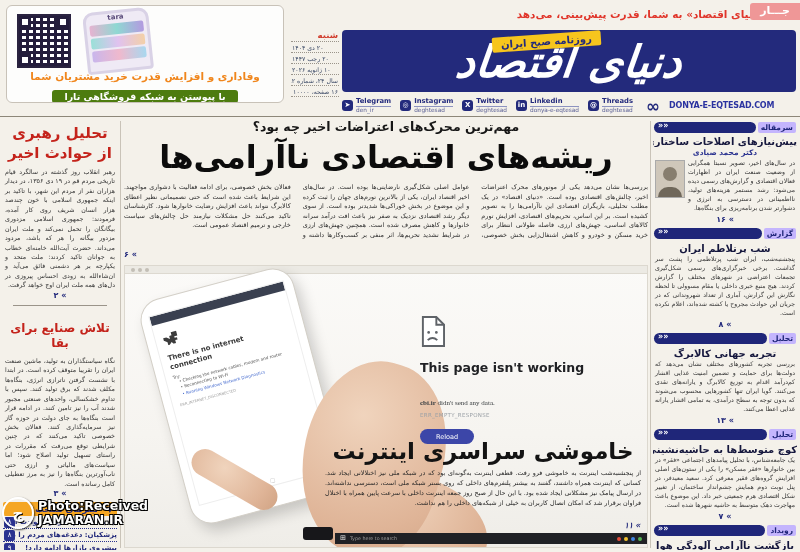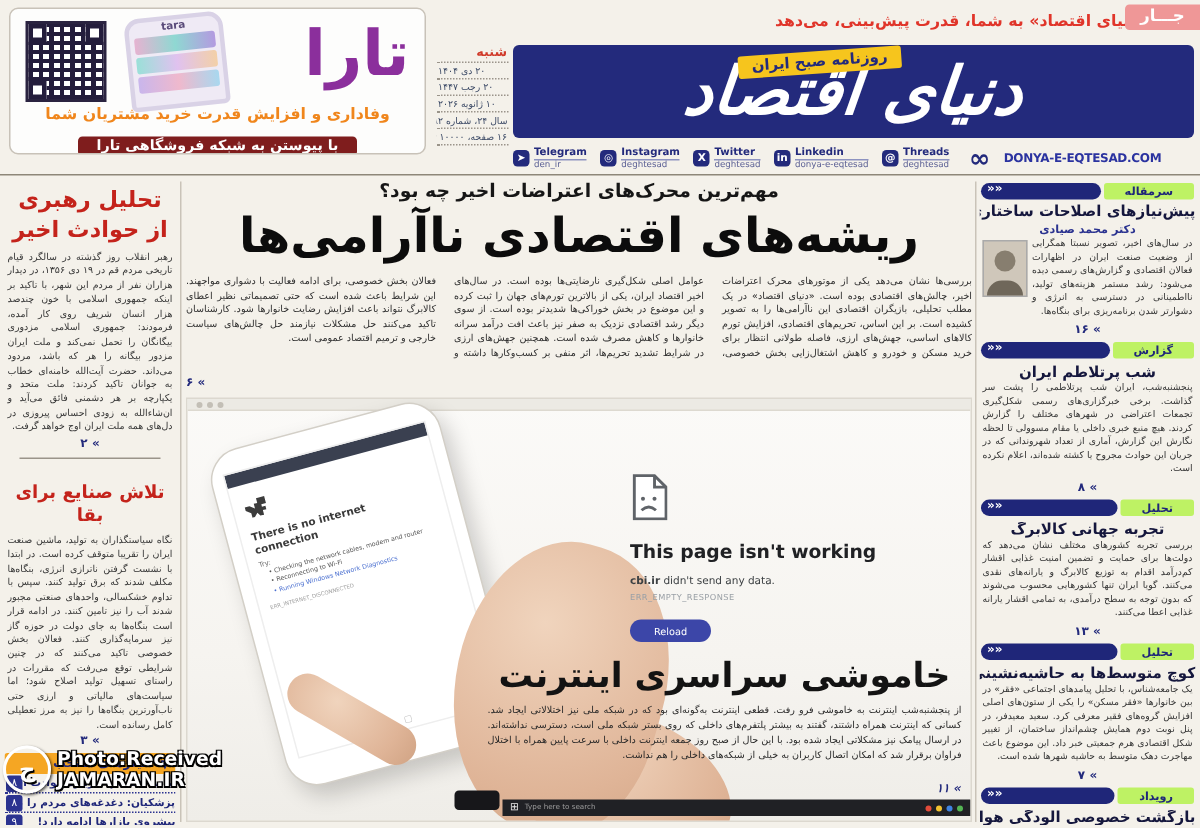--- a/index.html
+++ b/index.html
@@ -20,21 +20,21 @@
   .ad-phone { position:absolute; left:78px; top:4px; width:66px; height:62px; background:#efeaf5;
         border:3px solid #d9d2e6; border-radius:10px 10px 4px 4px; transform:rotate(-6deg); overflow:hidden;}
   .ad-phone .app { font-size:7px; font-weight:bold; color:#5a4b7a; text-align:center; direction:ltr;}
   .ad-shelf { height:11px; margin:2px 3px; border-radius:2px; }
   .s1{ background:linear-gradient(90deg,#e6b3d1,#8fd8d2,#b39ae0);} 
   .s2{ background:linear-gradient(90deg,#9ae0d8,#e0c2ef,#f3d0a8);} 
   .s3{ background:linear-gradient(90deg,#c9b6ec,#efb9cd,#a8d8ef);}
   .ad-brand { position:absolute; right:10px; top:0px; font-size:42px; font-weight:bold; color:#8b2f9c; line-height:60px;}
   .ad-line1 { position:absolute; left:0; right:0; top:64px; text-align:center; font-size:10.5px; font-weight:bold; color:#f0861c;}
   .ad-line2-wrap { position:absolute; left:0; right:0; top:79px; text-align:center;}
-  .ad-line2 { display:inline-block; background:#7f1d1d; color:#fff; font-size:9.5px; font-weight:bold; padding:1px 12px; border-radius:3px;}
+  .ad-line2 { display:inline-block; background:#4d7c0f; color:#fff; font-size:9.5px; font-weight:bold; padding:1px 12px; border-radius:3px;}
   
   .slogan { position:absolute; left:380px; top:8px; width:385px; 
             color:#e0352a; font-size:10.5px; font-weight:bold; }
   .ribbon { position:absolute; right:0; top:3px; width:50px; height:17px; background:#ef9797;
             color:#fff; font-size:11px; font-weight:bold; text-align:center; line-height:16px; border-radius:3px 0 0 3px;}
   .date-block { position:absolute; left:291px; top:28px; width:48px; }
   .date-row { font-size:6.2px; color:#3c4a66; text-align:left; border-bottom:1px dotted #9a948a;
               padding:1.5px 1px; white-space:nowrap; overflow:hidden; }
   .date-row.first { color:#d03a2a; font-weight:bold; font-size:8.5px; text-align:right;}
   .mast-bar { position:absolute; left:342px; top:30px; width:454px; height:62px;
@@ -107,21 +107,21 @@
   .scr-nav { position:absolute; bottom:2px; left:0; right:0; display:flex; justify-content:center; gap:10px;
              color:#c2c2c2; font-size:6px;}
   .home-btn { position:absolute; bottom:2px; left:50%; transform:translateX(-50%);
               width:15px; height:15px; border:1.5px solid #d6d2ca; border-radius:50%; background:#fdfdfc;}
   .hand { position:absolute; background:radial-gradient(circle at 35% 30%, #f0d4bd, #dfb497 70%, #d2a586); z-index:3;}
   .palm { left:178px; top:95px; width:140px; height:195px; border-radius:48% 52% 42% 58%; transform:rotate(16deg);}
   .thumb { left:62px; top:200px; width:95px; height:27px; border-radius:14px; transform:rotate(30deg); z-index:4;}
   .wrist { left:215px; top:210px; width:150px; height:95px; border-radius:40% 45% 30% 30%; transform:rotate(26deg); z-index:2;}
   .err-block { position:absolute; left:295px; top:50px; width:212px; direction:ltr; text-align:left; z-index:5;}
   .err-title { font-size:12.5px; font-weight:bold; color:#202124; margin-top:9px;}
-  .err-detail { font-size:7px; color:#3c4043; margin-top:8px;}
+  .err-detail { font-size:7px; color:#3c4043; margin-top:24px;font-family:Liberation Serif, serif;}
   .err-detail b { font-weight:bold; }
   .err-code { font-size:5.5px; color:#9aa0a6; letter-spacing:.3px; margin-top:5px;}
   .reload-btn { display:inline-block; margin-top:11px; background:#3c46a8; color:#fff; font-size:6.5px;
               padding:3.5px 16px; border-radius:11px; }
   .net-wrap { position:absolute; right:6px; top:172px; width:316px; z-index:6;}
   .net-head { text-align:center; font-size:23px; font-weight:bold; color:#131313; letter-spacing:-0.5px; white-space:nowrap;}
   .net-body { margin-top:5px; font-size:6.4px; line-height:1.55; text-align:justify; color:#262626;
               height:52px; overflow:hidden;}
   .net-pg { direction:ltr; text-align:right; font-size:8px; font-weight:bold; color:#232a7c;font-style:italic;}
   .taskbar { position:absolute; right:0; bottom:3px; width:312px; height:11px; background:#202125;
@@ -129,21 +129,21 @@
   .tb-win { color:#e8e8e8; font-size:7px; line-height:1;}
   .tb-search { color:#9d9d9d; font-size:4.8px; flex:0 0 auto;}
   .tb-dots { margin-left:auto; display:flex; gap:3px;}
   .tb-dots i { width:4px; height:4px; border-radius:50%; display:block;}
   .d1{background:#e24b3a;} .d2{background:#f2c230;} .d3{background:#3f84e2;} .d4{background:#54b454;}
   .slab { position:absolute; left:178px; bottom:7px; width:30px; height:13px; background:#17171a; border-radius:3px; z-index:6;}
   
   .sidebar { position:absolute; left:653px; top:119px; width:144px; height:431px; overflow:hidden; }
   .sb-art { margin-bottom:3px; }
   .sb-head { display:flex; align-items:center; gap:2px; height:12px; margin:2px 1px 3px; }
-  .sb-label { background:#bef264; color:#1f2679; font-size:7.5px; font-weight:bold; padding:1px 14px; border-radius:2px; white-space:nowrap;}
+  .sb-label { background:#c4b5fd; color:#1f2679; font-size:7.5px; font-weight:bold; padding:1px 3px; border-radius:2px; white-space:nowrap;}
   .sb-bar { flex:1; height:11px; background:#1f2679; border-radius:6px; position:relative;}
   .sb-bar span { position:absolute; left:4px; top:-1px; color:#fff; font-size:8px; font-weight:bold;}
   .sb-title { text-align:center; font-size:10px; font-weight:bold; color:#15173d; white-space:nowrap; overflow:hidden;}
   .sb-author { text-align:center; font-size:7.5px; font-weight:bold; color:#2b3390; margin:1px 0;}
   .sb-body { font-size:6.2px; line-height:1.45; text-align:justify; color:#333; padding:1px 2px;}
   .sb-photo { float:left; width:30px; height:38px; margin:1px 3px 1px 0; background:#cfc7ba; border:1px solid #aaa;
               position:relative; overflow:hidden;}
   .sb-photo .head { position:absolute; left:50%; top:6px; transform:translateX(-50%); width:14px; height:14px;
               border-radius:50%; background:#877e6f;}
   .sb-photo .shoulders { position:absolute; left:50%; bottom:-4px; transform:translateX(-50%); width:24px; height:14px;
@@ -159,21 +159,20 @@
         <i class="c1"></i>
         <i class="c2"></i>
         <i class="c3"></i>
       </div>
     <div class="ad-phone">
       <div class="app">tara</div>
       <div class="ad-shelf s1"></div>
         <div class="ad-shelf s2"></div>
         <div class="ad-shelf s3"></div>
     </div>
-    <div class="ad-brand">تارا</div>
     <div class="ad-line1">وفاداری و افزایش قدرت خرید مشتریان شما</div>
     <div class="ad-line2-wrap"><span class="ad-line2">با پیوستن به شبکه فروشگاهی تارا</span></div>
   </div>
 
   <div class="slogan">«دنیای اقتصاد» به شما، قدرت پیش‌بینی، می‌دهد</div>
   <div class="ribbon">جـــار</div>
 
   <div class="date-block">
     <div class="date-row first">شنبه</div>
     <div class="date-row">۲۰ دی ۱۴۰۴</div>
@@ -396,18 +395,18 @@
       <div class="marker"><span>۷</span> <span>«</span></div>
     </div>
 
     <div class="sb-art">
       <div class="sb-head">
           <span class="sb-label">رویداد</span>
           <span class="sb-bar">
             <span>««</span>
           </span>
         </div>
-      <div class="sb-title">بازگشت خصوصی آلودگی هوا</div>
+      <div class="sb-title">بازگشت ناآرامی آلودگی هوا</div>
 
     </div>
 
   </div>
 </div>
 
 </body></html>

